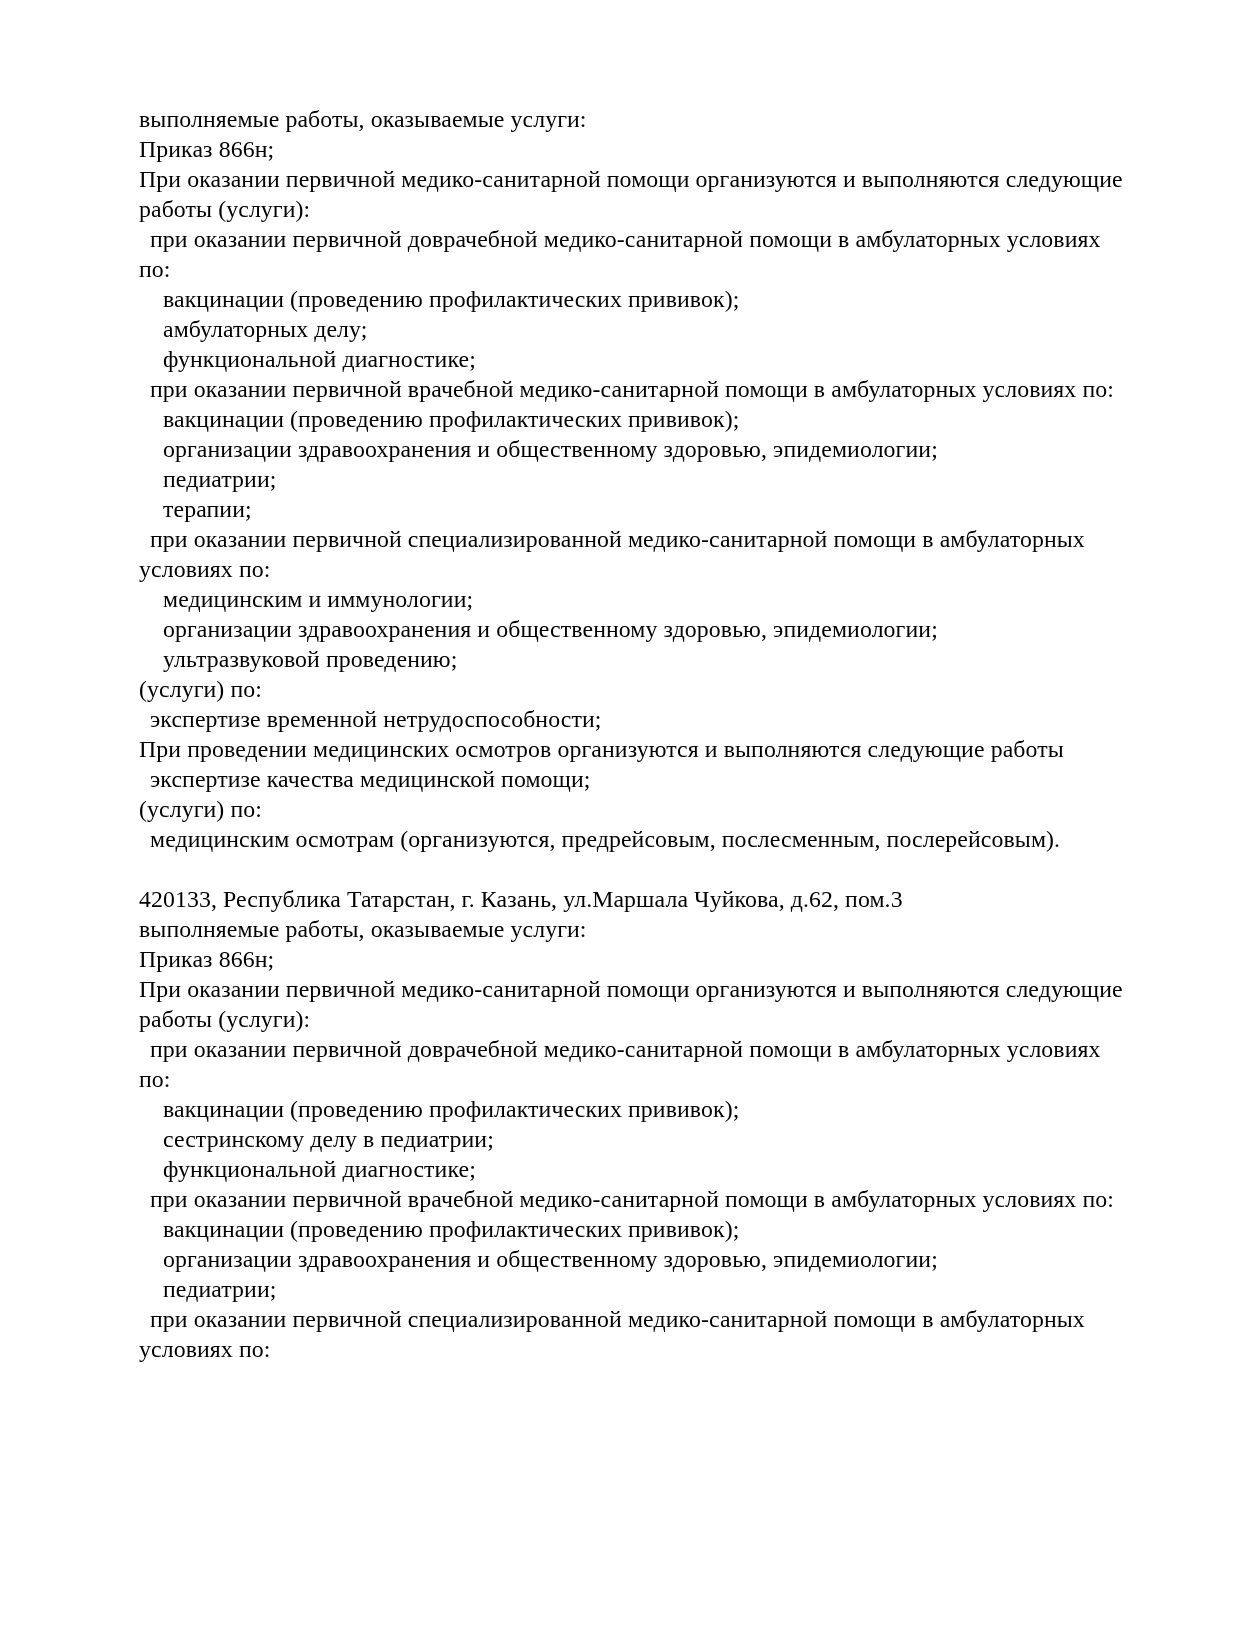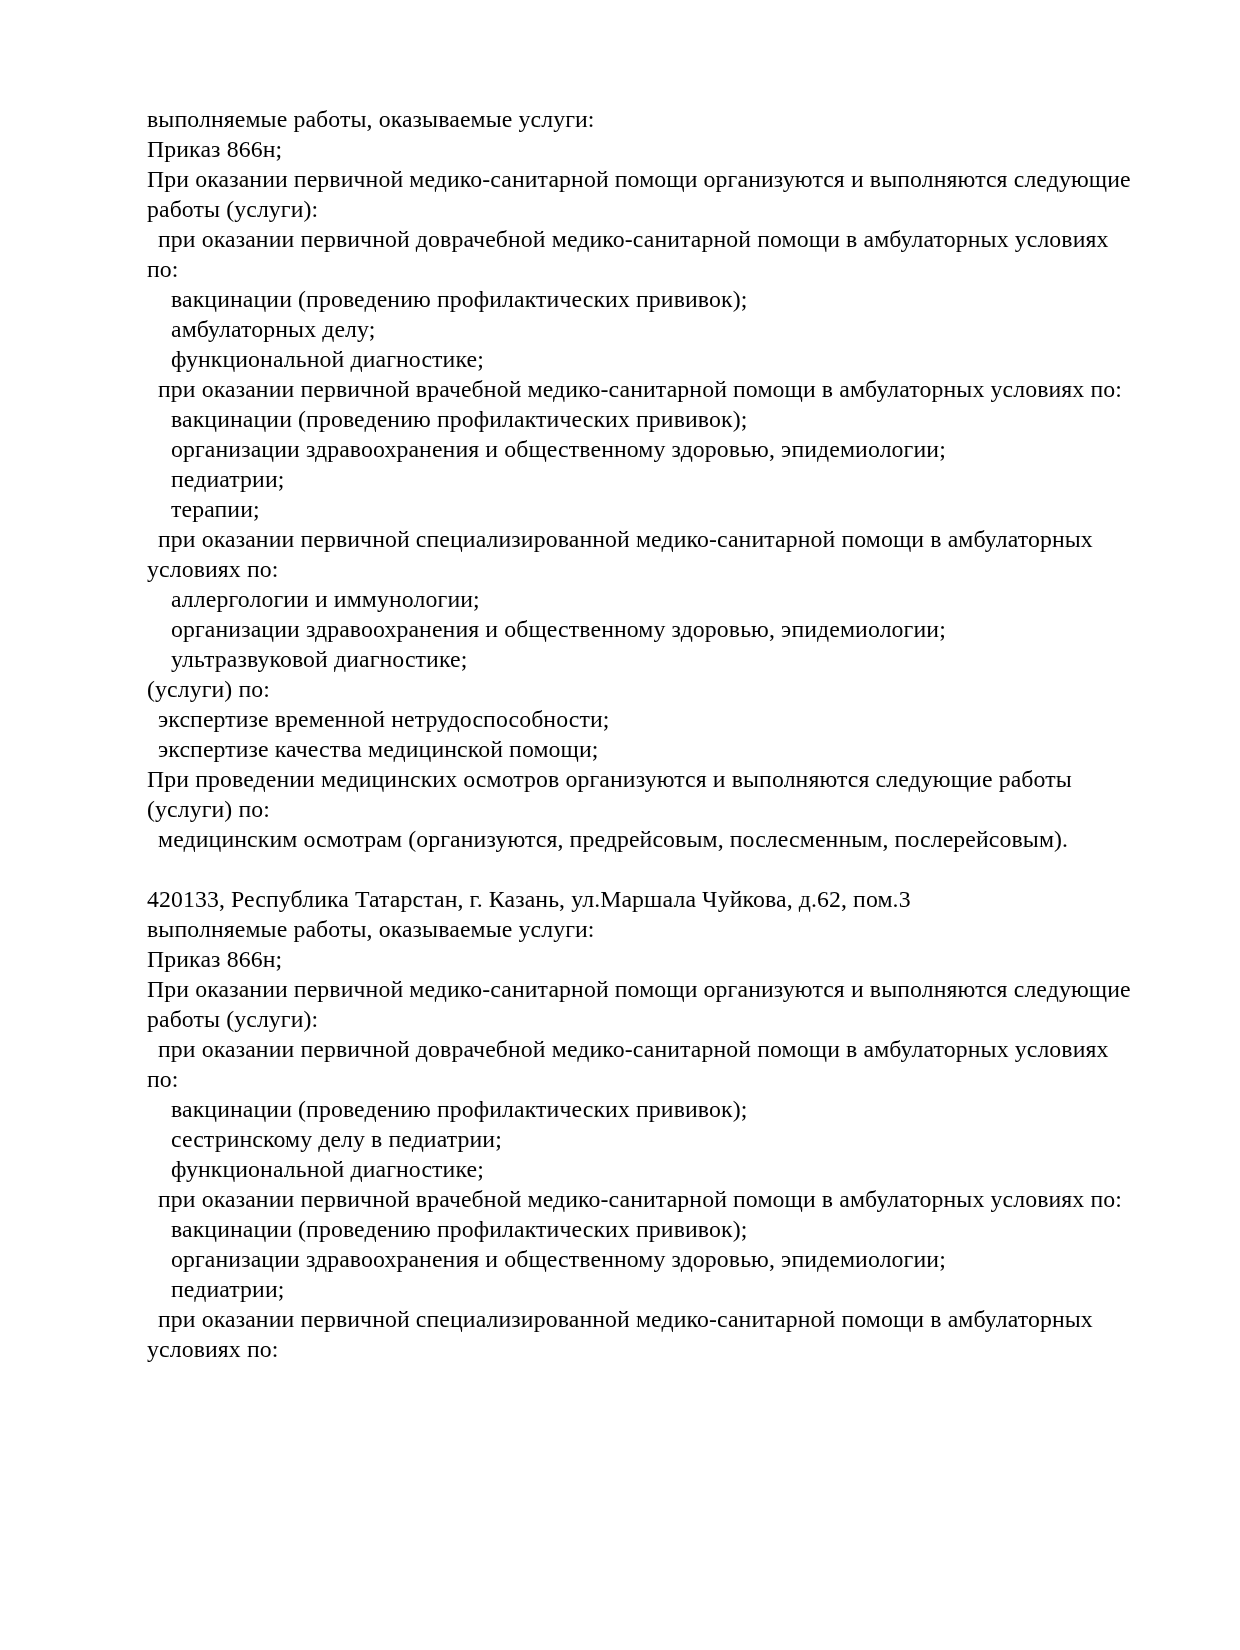--- a/index.html
+++ b/index.html
@@ -29,21 +29,20 @@
     right: 20px;
     color: #000000;
     font-size: 23.8px;
     line-height: 30px;
     font-weight: 400;
   }
   .line {
     white-space: pre;
     min-height: 30px;
     letter-spacing: 0.1px;
-    margin-left: 8px;
   }
   .i1 { padding-left: 11px; }
   .i2 { padding-left: 24px; }
 </style>
 </head>
 <body>
 
 <div class="doc-page">
   <div class="doc-lines">
       <div class="line">выполняемые работы, оказываемые услуги:</div>
@@ -55,27 +54,27 @@
       <div class="line i2">вакцинации (проведению профилактических прививок);</div>
       <div class="line i2">амбулаторных делу;</div>
       <div class="line i2">функциональной диагностике;</div>
       <div class="line i1">при оказании первичной врачебной медико-санитарной помощи в амбулаторных условиях по:</div>
       <div class="line i2">вакцинации (проведению профилактических прививок);</div>
       <div class="line i2">организации здравоохранения и общественному здоровью, эпидемиологии;</div>
       <div class="line i2">педиатрии;</div>
       <div class="line i2">терапии;</div>
       <div class="line i1">при оказании первичной специализированной медико-санитарной помощи в амбулаторных</div>
       <div class="line">условиях по:</div>
-      <div class="line i2">аллергологии и иммунологии;</div>
+      <div class="line i2">медицинским и иммунологии;</div>
       <div class="line i2">организации здравоохранения и общественному здоровью, эпидемиологии;</div>
-      <div class="line i2">ультразвуковой диагностике;</div>
+      <div class="line i2">ультразвуковой проведению;</div>
       <div class="line">(услуги) по:</div>
       <div class="line i1">экспертизе временной нетрудоспособности;</div>
+      <div class="line">При проведении медицинских осмотров организуются и выполняются следующие работы</div>
       <div class="line i1">экспертизе качества медицинской помощи;</div>
-      <div class="line">При проведении медицинских осмотров организуются и выполняются следующие работы</div>
       <div class="line">(услуги) по:</div>
       <div class="line i1">медицинским осмотрам (организуются, предрейсовым, послесменным, послерейсовым).</div>
       <div class="line">&nbsp;</div>
       <div class="line">420133, Республика Татарстан, г. Казань, ул.Маршала Чуйкова, д.62, пом.3</div>
       <div class="line">выполняемые работы, оказываемые услуги:</div>
       <div class="line">Приказ 866н;</div>
       <div class="line">При оказании первичной медико-санитарной помощи организуются и выполняются следующие</div>
       <div class="line">работы (услуги):</div>
       <div class="line i1">при оказании первичной доврачебной медико-санитарной помощи в амбулаторных условиях</div>
       <div class="line">по:</div>

